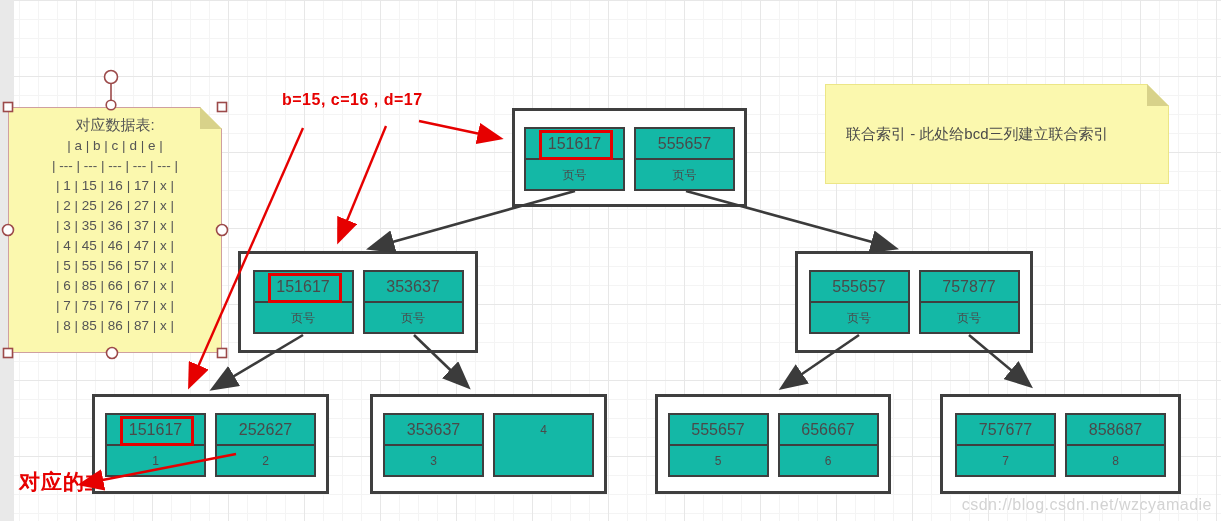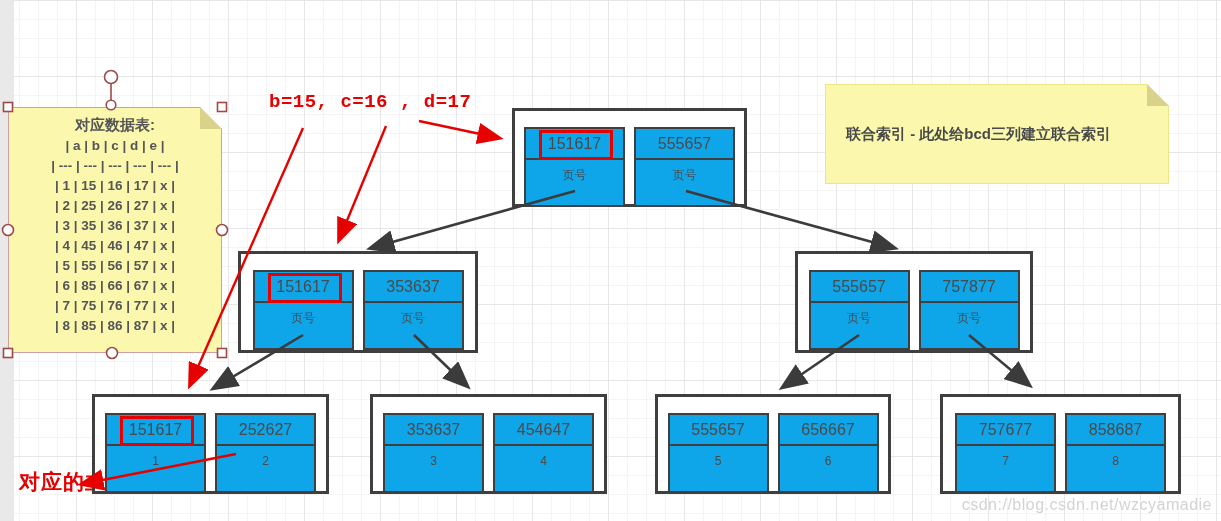--- a/index.html
+++ b/index.html
@@ -8,47 +8,47 @@
     position:relative;width:1221px;height:521px;overflow:hidden;background:#ffffff;
     background-image:
       linear-gradient(to right,#e7e7e7 1px,transparent 1px),
       linear-gradient(to bottom,#e7e7e7 1px,transparent 1px),
       linear-gradient(to right,#f4f4f4 1px,transparent 1px),
       linear-gradient(to bottom,#f4f4f4 1px,transparent 1px);
     background-size:76px 76px,76px 76px,19px 19px,19px 19px;
   }
   .left-strip{position:absolute;left:0;top:0;width:14px;height:521px;background:#e9e9e9;}
   
-  .note{position:absolute;background:#fbf8ae;color:#555;font-weight:bold;}
+  .note{position:absolute;background:#fbf8ae;color:#555;}
   .note-left{
     left:8px;top:107px;width:214px;height:246px;
     border:1px solid #cfa0a0;
     clip-path:polygon(0 0,calc(100% - 22px) 0,100% 22px,100% 100%,0 100%);
     text-align:center;font-size:13.5px;line-height:20px;padding-top:6px;box-sizing:border-box;
   }
   .note-left .title{font-size:15px;line-height:22px;}
   .note-right{
     left:825px;top:84px;width:344px;height:100px;
     border:1px solid #ece687;
     clip-path:polygon(0 0,calc(100% - 22px) 0,100% 22px,100% 100%,0 100%);
     display:flex;align-items:center;font-size:15px;color:#4a4a4a;padding:0 20px;box-sizing:border-box;
   }
   
   .node{
     position:absolute;background:#fff;border:3px solid #3f3f3f;box-sizing:border-box;
     display:flex;justify-content:center;gap:9px;padding-top:16px;
   }
-  .cell{width:101px;height:80px;border:2px solid #3f3f3f;background:#0ea5e9;box-sizing:border-box;text-align:center;color:#4a4a4a;}
+  .cell{width:101px;height:64px;border:2px solid #3f3f3f;background:#14b8a6;box-sizing:border-box;text-align:center;color:#4a4a4a;}
   .cell .key{position:relative;height:29px;line-height:29px;border-bottom:2px solid #3f3f3f;font-size:16px;}
   .cell .sub{height:29px;line-height:30px;font-size:12px;}
   .hl{position:absolute;left:13px;right:10px;top:1px;bottom:-2px;border:3px solid #e60000;pointer-events:none;}
   
   .red-annot{
-    position:absolute;left:269px;top:91px;font-family:Liberation Mono, monospace;
-    font-weight:bold;font-size:19px;color:#e60000;letter-spacing:.5px;
+    position:absolute;left:282px;top:91px;font-family:Liberation Sans, sans-serif;
+    font-weight:bold;font-size:16px;color:#e60000;letter-spacing:.5px;
   }
   .red-bottom{
     position:absolute;left:19px;top:468px;font-family:Liberation Sans, sans-serif;
     font-weight:bold;font-size:21px;color:#e60000;letter-spacing:1px;
   }
   .watermark{position:absolute;right:9px;top:496px;font-size:16px;color:#d3d3d3;letter-spacing:.5px;}
   svg.overlay{position:absolute;left:0;top:0;pointer-events:none;}
 </style>
 </head>
 <body>
@@ -126,21 +126,20 @@
       <div class="sub">2</div>
     </div>
   </div>
 
   <div class="node" style="left:370px;top:394px;width:237px;height:100px">
     <div class="cell">
       <div class="key"><span>353637</span></div>
       <div class="sub">3</div>
     </div>
     <div class="cell">
-      <div class="key"><span>454647</span></div>
       <div class="sub">4</div>
     </div>
   </div>
 
   <div class="node" style="left:655px;top:394px;width:236px;height:100px">
     <div class="cell">
       <div class="key"><span>555657</span></div>
       <div class="sub">5</div>
     </div>
     <div class="cell">

